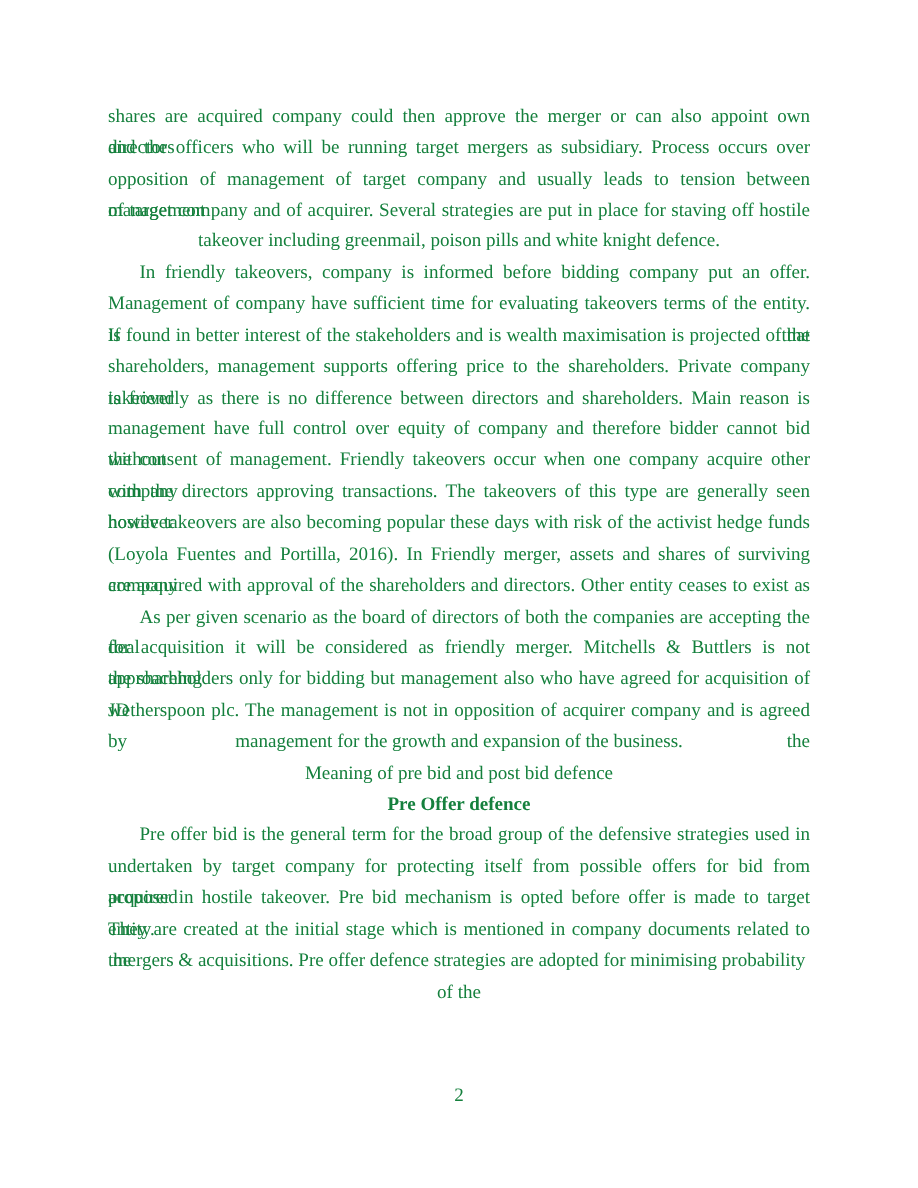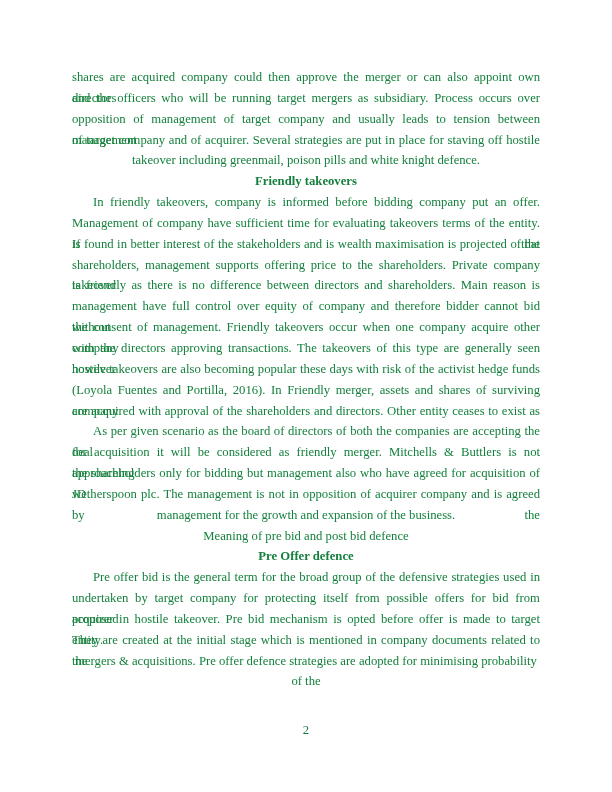--- a/index.html
+++ b/index.html
@@ -52,23 +52,20 @@
 
 <div class="page">
   <main class="content">
       <div class="block paragraph">
         <div class="line justify">shares are acquired company could then approve the merger or can also appoint own directors</div>
         <div class="line justify">and the officers who will be running target mergers as subsidiary. Process occurs over</div>
         <div class="line justify">opposition of management of target company and usually leads to tension between management</div>
         <div class="line justify">of target company and of acquirer. Several strategies are put in place for staving off hostile</div>
         <div class="line">takeover including greenmail, poison pills and white knight defence.</div>
       </div>
-      <div class="block heading">
-        <div class="line">Friendly takeovers</div>
-      </div>
       <div class="block paragraph">
         <div class="line justify indent">In friendly takeovers, company is informed before bidding company put an offer.</div>
         <div class="line justify">Management of company have sufficient time for evaluating takeovers terms of the entity. If that</div>
         <div class="line justify">is found in better interest of the stakeholders and is wealth maximisation is projected of the</div>
         <div class="line justify">shareholders, management supports offering price to the shareholders. Private company takeover</div>
         <div class="line justify">is friendly as there is no difference between directors and shareholders. Main reason is</div>
         <div class="line justify">management have full control over equity of company and therefore bidder cannot bid without</div>
         <div class="line justify">the consent of management. Friendly takeovers occur when one company acquire other company</div>
         <div class="line justify">with the directors approving transactions. The takeovers of this type are generally seen however</div>
         <div class="line justify">hostile takeovers are also becoming popular these days with risk of the activist hedge funds</div>

